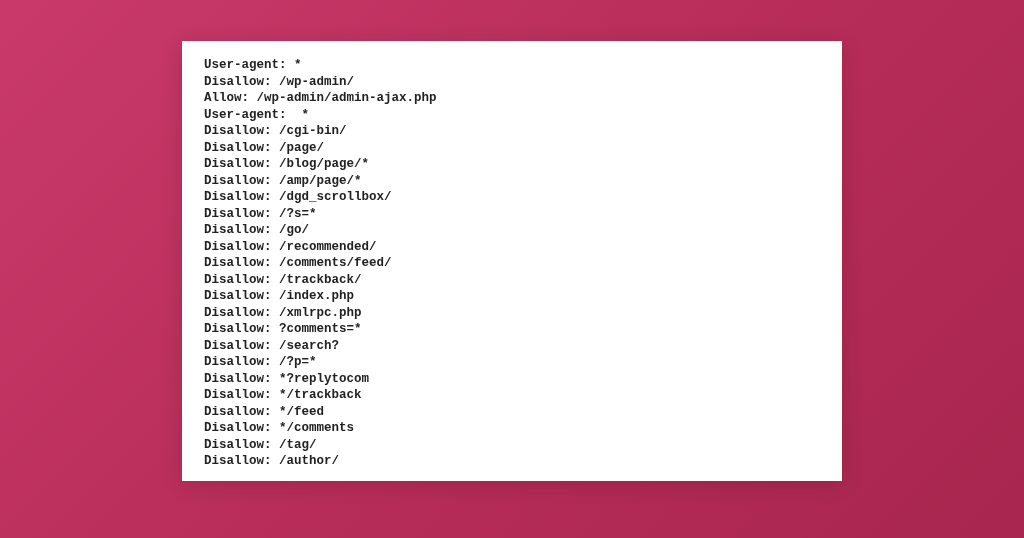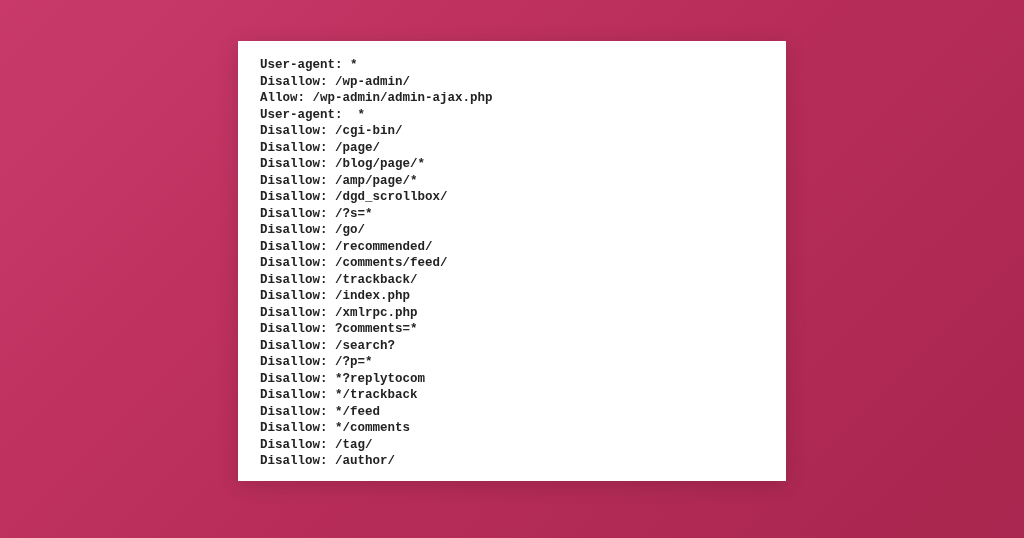--- a/index.html
+++ b/index.html
@@ -11,21 +11,21 @@
       width: 1024px;
       height: 538px;
       background: linear-gradient(135deg, #c93a6a 0%, #b82d5a 50%, #a8264f 100%);
       display: flex;
       align-items: center;
       justify-content: center;
       overflow: hidden;
     }
     .document-panel {
       background: #ffffff;
-      width: 548px;
+      width: 660px;
       height: 440px;
       padding: 16px 22px;
       box-shadow: 0 4px 20px rgba(0,0,0,0.15);
       position: relative;
       top: -8px;
     }
     .robots-text {
       font-family: "Courier New", Courier, monospace;
       font-size: 12.5px;
       line-height: 16.5px;

